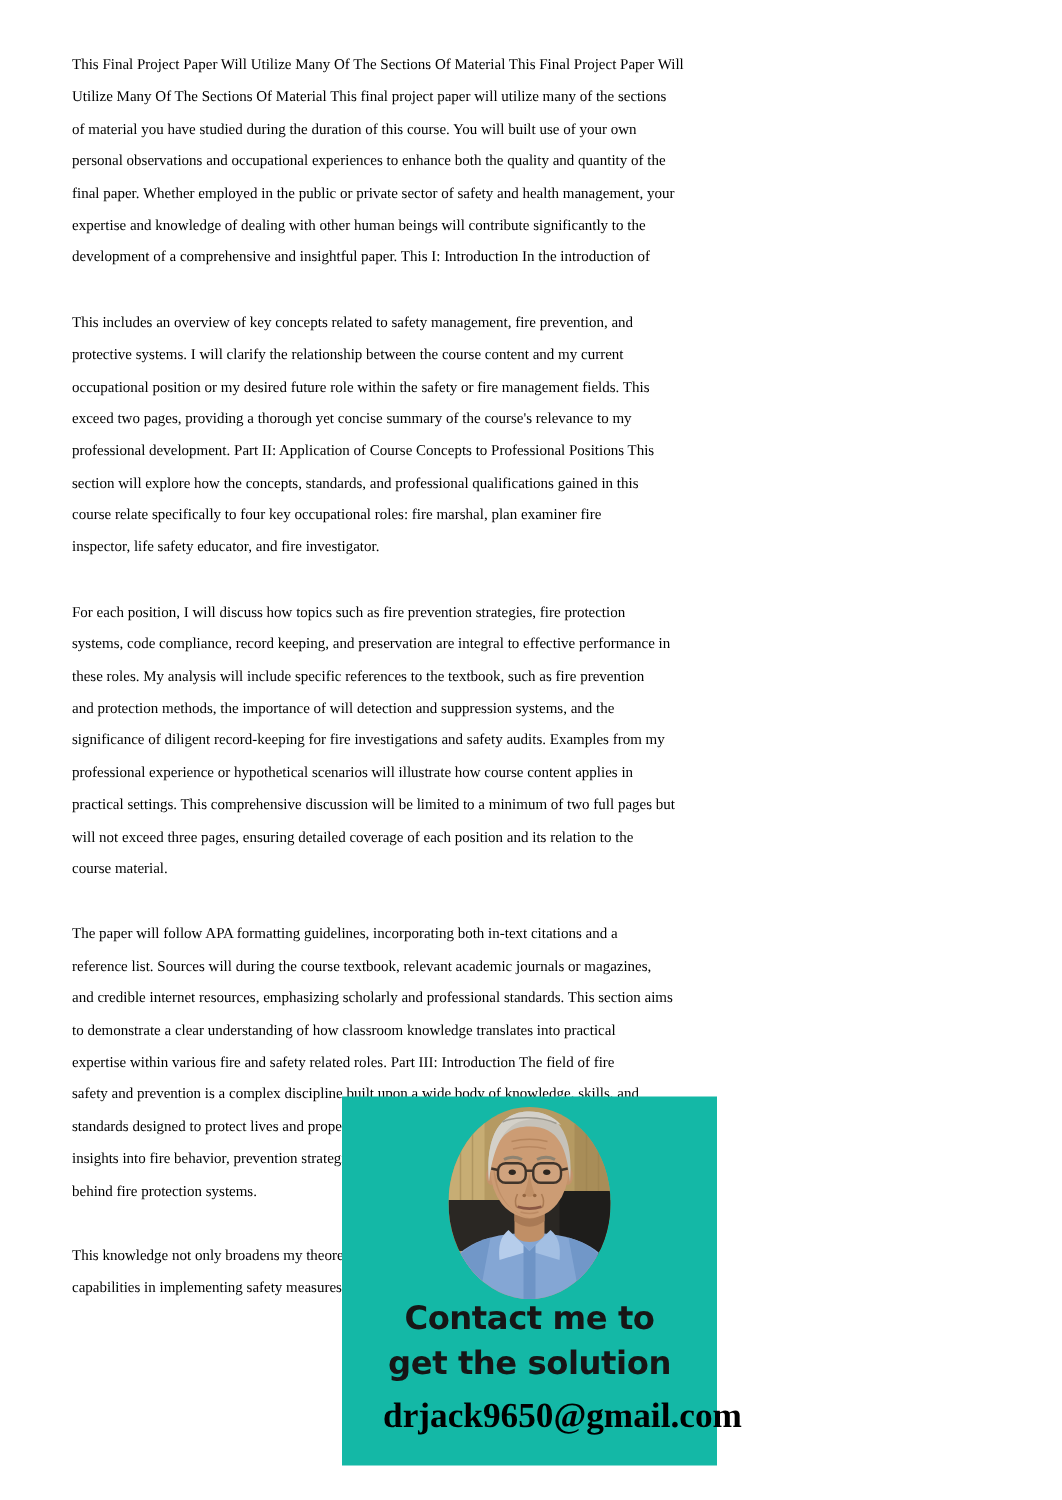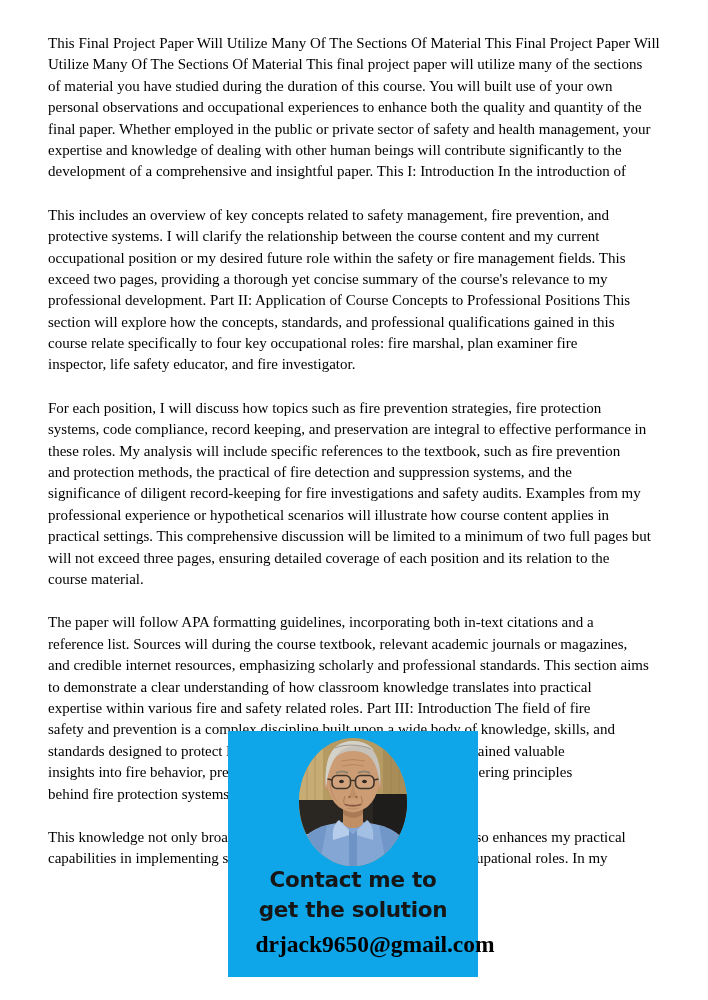--- a/index.html
+++ b/index.html
@@ -7,33 +7,33 @@
     width: 708px; height: 1000px;
     background: #ffffff;
     overflow: hidden;
     position: relative;
     font-family: "Liberation Serif", "DejaVu Serif", serif;
   }
   .doc {
     position: absolute;
     left: 48px; top: 33px; width: 616px;
     color: #000000;
-    font-size: 15px;
+    font-size: 10px;
   }
   .para { margin: 0 0 22px 0; }
   .line {
     white-space: nowrap;
     height: 21.4px;
     line-height: 21.4px;
   }
   .promo {
     position: absolute;
     left: 228px; top: 731px;
     width: 250px; height: 246px;
-    background: #0ea5e9;
+    background: #14b8a6;
   }
   .avatar {
     position: absolute;
     left: 71px; top: 7px;
     width: 108px; height: 128px;
   }
   .avatar svg { display: block; width: 108px; height: 128px; }
   .promo-heading {
     position: absolute;
     top: 134px; left: 0; width: 250px;
@@ -76,21 +76,21 @@
       <div class="line">exceed two pages, providing a thorough yet concise summary of the course's relevance to my</div>
       <div class="line">professional development. Part II: Application of Course Concepts to Professional Positions This</div>
       <div class="line">section will explore how the concepts, standards, and professional qualifications gained in this</div>
       <div class="line">course relate specifically to four key occupational roles: fire marshal, plan examiner fire</div>
       <div class="line">inspector, life safety educator, and fire investigator.</div>
     </div>
     <div class="para">
       <div class="line">For each position, I will discuss how topics such as fire prevention strategies, fire protection</div>
       <div class="line">systems, code compliance, record keeping, and preservation are integral to effective performance in</div>
       <div class="line">these roles. My analysis will include specific references to the textbook, such as fire prevention</div>
-      <div class="line">and protection methods, the practical of fire detection and suppression systems, and the</div>
+      <div class="line">and protection methods, the importance of will detection and suppression systems, and the</div>
       <div class="line">significance of diligent record-keeping for fire investigations and safety audits. Examples from my</div>
       <div class="line">professional experience or hypothetical scenarios will illustrate how course content applies in</div>
       <div class="line">practical settings. This comprehensive discussion will be limited to a minimum of two full pages but</div>
       <div class="line">will not exceed three pages, ensuring detailed coverage of each position and its relation to the</div>
       <div class="line">course material.</div>
     </div>
     <div class="para">
       <div class="line">The paper will follow APA formatting guidelines, incorporating both in-text citations and a</div>
       <div class="line">reference list. Sources will during the course textbook, relevant academic journals or magazines,</div>
       <div class="line">and credible internet resources, emphasizing scholarly and professional standards. This section aims</div>

